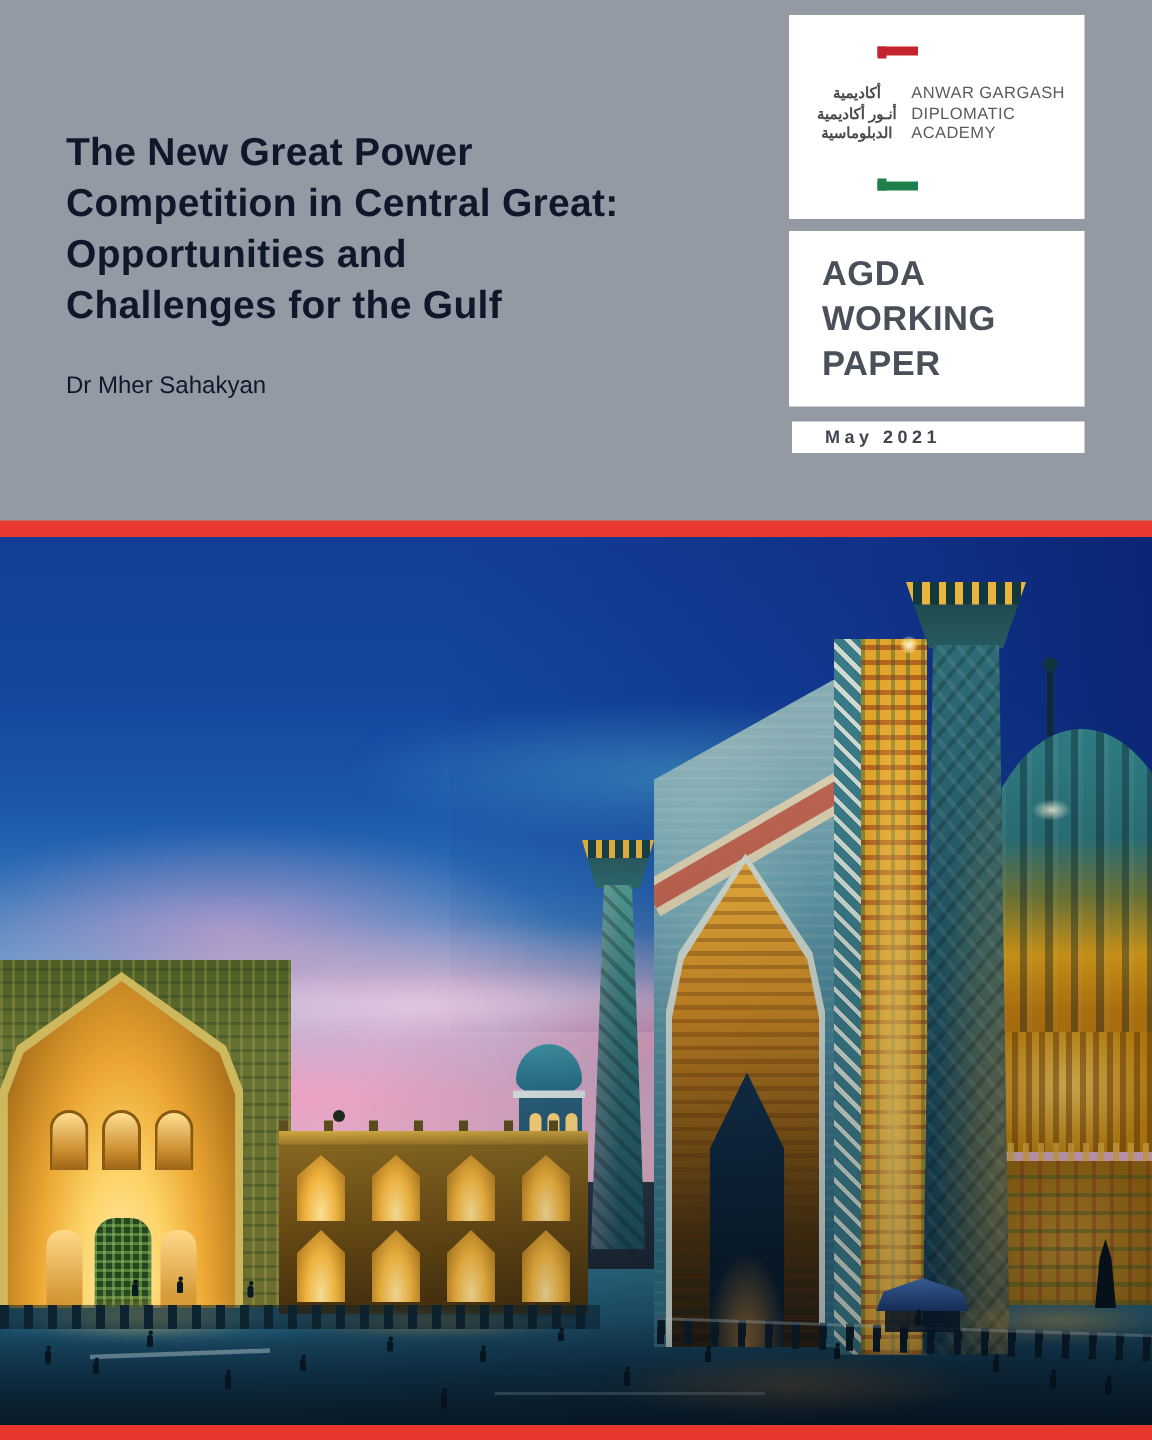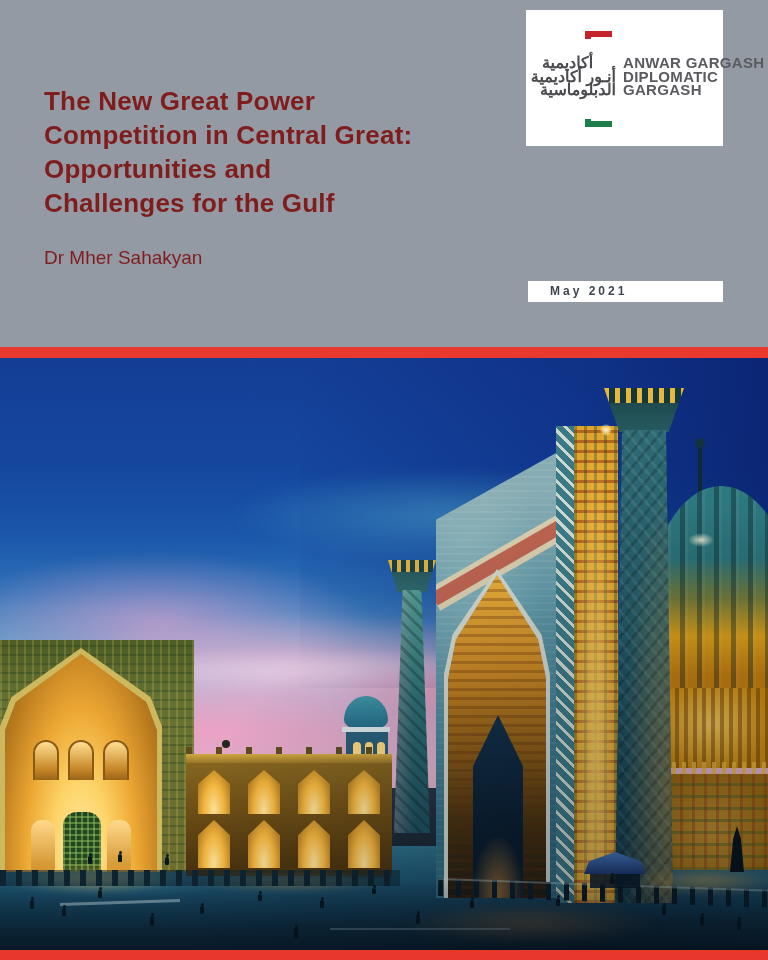--- a/index.html
+++ b/index.html
@@ -6,34 +6,34 @@
   html,body { background:#e8e8e8; }
   body { font-family:"Liberation Sans", sans-serif; }
   .page {
     position:relative; width:768px; height:960px; margin:0 auto;
     background:#949aa4; overflow:hidden;
   }
 
   
   .header { position:absolute; left:0; top:0; width:768px; height:347px; background:#949aa4; }
   .title-block { position:absolute; left:44px; top:84px; width:470px; }
-  .title-line { display:block; color:#7f1d1d; font-size:26px; line-height:34px; font-weight:bold; letter-spacing:0.2px; }
-  .author-name { margin-top:26px; color:#7f1d1d; font-size:19px; line-height:24px; font-weight:400; }
+  .title-line { display:block; color:#0f172a; font-size:26px; line-height:34px; font-weight:bold; letter-spacing:0.2px; }
+  .author-name { margin-top:26px; color:#0f172a; font-size:16px; line-height:24px; font-weight:400; }
   .author-role { margin-top:4px; }
   .role-line { display:block; color:#eceef1; font-size:14px; line-height:18.5px; font-weight:400; }
 
   
   .logo-box { position:absolute; right:45px; top:10px; width:197px; height:136px; background:#ffffff; }
   .bracket { position:absolute; width:27px; height:8px; }
   .bracket.red { left:59px; top:21px; border-top:6px solid #c4242b; border-left:6px solid #c4242b; }
   .bracket.green { left:59px; bottom:19px; border-bottom:6px solid #1e7f4b; border-left:6px solid #1e7f4b; }
   .logo-text-row { position:absolute; left:16px; top:46px; width:168px; display:flex; gap:7px; }
-  .logo-arabic { width:74px; direction:rtl; text-align:left; color:#4a4b4f; font-size:16px; line-height:13.5px; font-weight:bold; }
+  .logo-arabic { width:74px; direction:rtl; text-align:center; color:#4a4b4f; font-size:10px; line-height:13.5px; font-weight:bold; }
   .logo-arabic span, .logo-english span { display:block; white-space:nowrap; }
-  .logo-english { flex:1; color:#5a5b5f; font-size:15px; line-height:13.5px; font-weight:700; letter-spacing:0.3px; }
+  .logo-english { flex:1; color:#5a5b5f; font-size:11px; line-height:13.5px; font-weight:400; letter-spacing:0.3px; }
   .wp-box { position:absolute; right:45px; top:154px; width:197px; height:117px; background:#ffffff; padding:13px 0 0 22px; }
   .wp-line { display:block; color:#4a505a; font-size:23px; line-height:30px; font-weight:bold; letter-spacing:0.3px; }
   .date-box { position:absolute; right:45px; top:281px; width:195px; height:21px; background:#ffffff;
               color:#40464f; font-size:12px; font-weight:bold; letter-spacing:3px; line-height:21px; padding-left:22px; }
 
   
   .stripe-top { position:absolute; left:0; top:347px; width:768px; height:11px; background:#ea3a2f; }
   .stripe-bottom { position:absolute; left:0; top:950px; width:768px; height:10px; background:#e8382d; }
 
   
@@ -240,26 +240,31 @@
       <div class="bracket red"></div>
       <div class="logo-text-row">
         <div class="logo-arabic">
           <span>أكاديمية</span>
           <span>أنـور أكاديمية</span>
           <span>الدبلوماسية</span>
         </div>
         <div class="logo-english">
           <span>ANWAR GARGASH</span>
           <span>DIPLOMATIC</span>
-          <span>GARGASH</span>
+          <span>ACADEMY</span>
         </div>
       </div>
       <div class="bracket green"></div>
     </div>
 
+    <div class="wp-box">
+      <span class="wp-line">AGDA</span>
+      <span class="wp-line">WORKING</span>
+      <span class="wp-line">PAPER</span>
+    </div>
 
     <div class="date-box">May 2021</div>
   </header>
 
   <div class="stripe-top"></div>
 
   <div class="photo">
     <div class="sky"></div>
     <div class="sky-dark-right"></div>
     <div class="cloud c1"></div>

